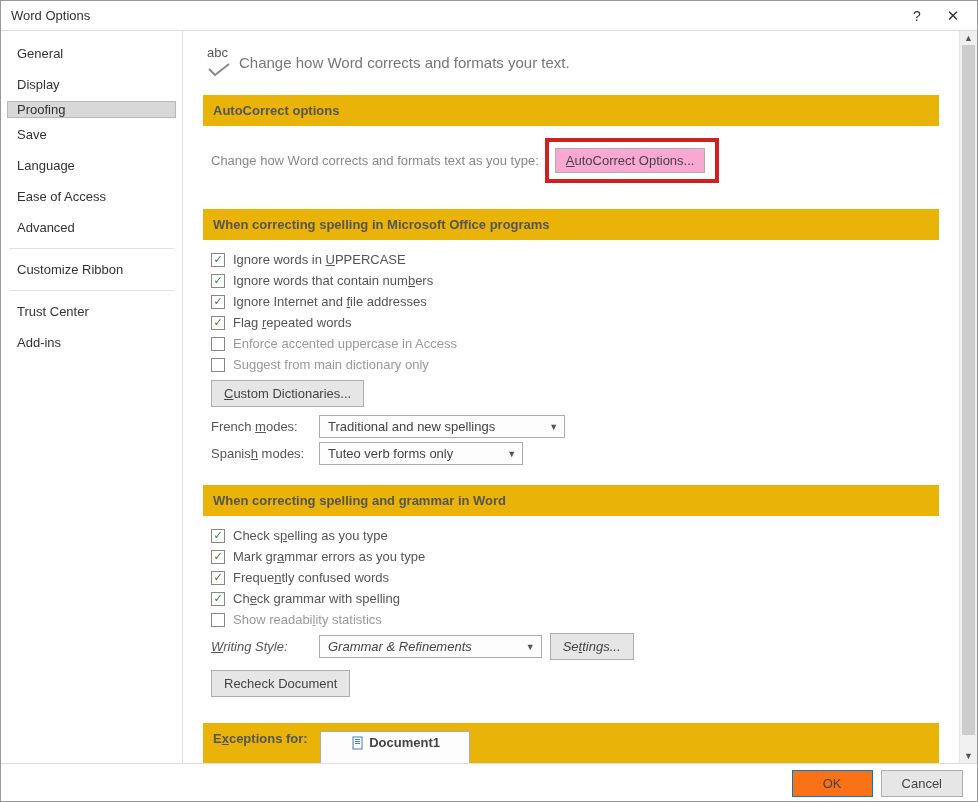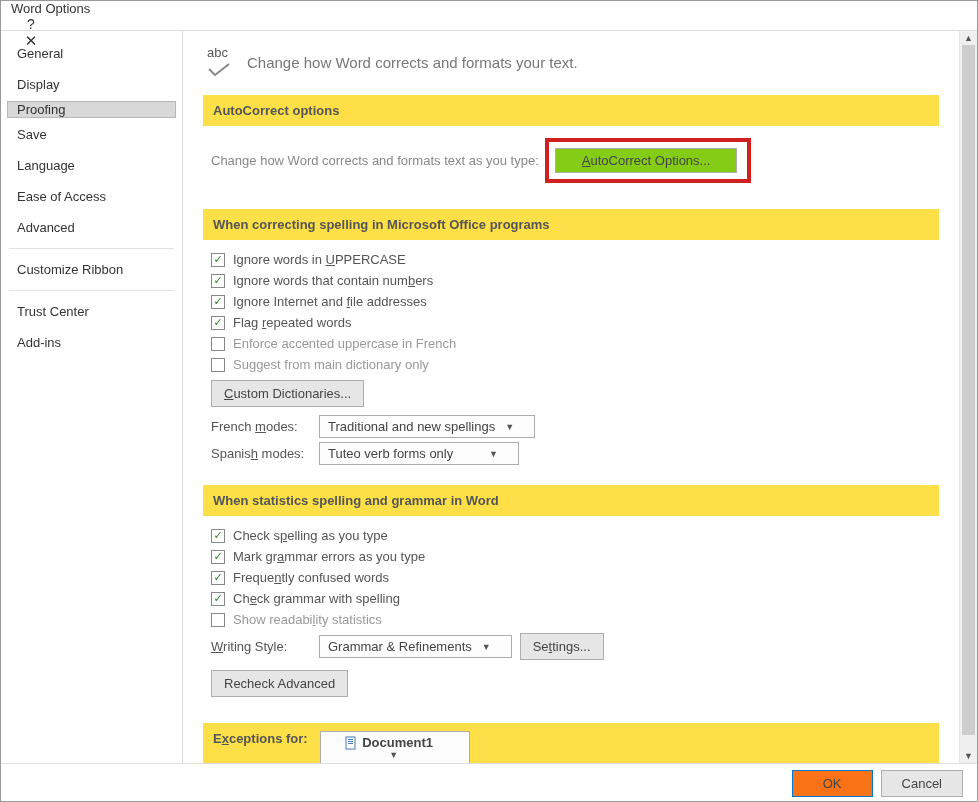--- a/index.html
+++ b/index.html
@@ -10,25 +10,25 @@
     background: #fff;
     color: #444;
     width: 978px;
     height: 802px;
     overflow: hidden;
     border: 1px solid #999;
   }
   .titlebar {
     height: 30px;
     display: flex;
+    align-items: center;
     padding: 0 8px 0 10px;
     border-bottom: 1px solid #ddd;
     font-size: 13px;
     color: #333;
-    flex-direction: column;
   }
   .titlebar .title { flex: 1; }
   .titlebar .tbtn {
     width: 32px;
     height: 26px;
     display: flex;
     align-items: center;
     justify-content: center;
     font-size: 14px;
     color: #333;
@@ -94,41 +94,41 @@
     align-items: center;
     justify-content: center;
     font-size: 9px;
     color: #555;
   }
   .scrollbar .arrow.up { top: 0; }
   .scrollbar .arrow.down { bottom: 0; }
   .intro {
     display: flex;
     align-items: center;
-    gap: 10px;
+    gap: 2px;
     margin: 6px 0 18px 4px;
   }
   .abc-icon {
     width: 30px;
     height: 30px;
     position: relative;
   }
   .abc-icon .abc {
     position: absolute;
     top: -2px; left: 0;
     font-size: 13px;
     color: #555;
   }
   .abc-icon svg { position: absolute; bottom: 0; left: 0; }
   .intro .subtitle {
     font-size: 15px;
     color: #777;
   }
   .section-header {
-    background: #fde047;
+    background: #eab308;
     padding: 8px 10px;
     font-weight: 600;
     font-size: 13px;
     color: #555;
     margin: 0 0 12px 0;
   }
   .section {
     padding: 0 8px 16px 8px;
   }
   .row {
@@ -139,22 +139,22 @@
     color: #555;
   }
   .ac-row {
     display: flex;
     align-items: center;
     gap: 6px;
     margin-bottom: 10px;
   }
   .ac-text { color: #888; }
   .ac-button {
-    padding: 4px 26px;
-    background: #84cc16;
+    padding: 4px 10px;
+    background: #f9a8d4;
     border: 1px solid #adadad;
     color: #444;
     cursor: pointer;
   }
   .highlight {
     border: 4px solid #d12020;
     padding: 6px 10px 6px 6px;
     display: inline-flex;
     align-items: center;
   }
@@ -191,24 +191,25 @@
     display: inline-block;
     width: 100px;
     color: #555;
   }
   .select {
     display: inline-flex;
     align-items: center;
     justify-content: space-between;
     border: 1px solid #adadad;
     background: #fdfdfd;
-    padding: 3px 20px 3px 8px;
+    padding: 3px 6px 3px 8px;
     min-width: 200px;
     color: #444;
     cursor: pointer;
+    gap: 44px;
   }
   .select .caret {
     font-size: 9px;
     color: #555;
     margin-left: 10px;
   }
   .doc-icon {
     width: 14px;
     height: 14px;
     display: inline-block;
@@ -294,21 +295,21 @@
         <div class="check-row">
             <span class="cb checked"></span>
             <span>Ignore Internet and <u>f</u>ile addresses</span>
           </div>
         <div class="check-row">
             <span class="cb checked"></span>
             <span>Flag <u>r</u>epeated words</span>
           </div>
         <div class="check-row disabled">
             <span class="cb"></span>
-            <span>Enforce accented uppercase in French</span>
+            <span>Enforce accented uppercase in Access</span>
           </div>
         <div class="check-row disabled">
             <span class="cb"></span>
             <span>Suggest from main dictionary only</span>
           </div>
         <div style="margin:8px 0;">
           <span class="btn"><u>C</u>ustom Dictionaries...</span>
         </div>
         <div class="row">
           <span class="label-col">French <u>m</u>odes:</span>
@@ -319,21 +320,21 @@
         </div>
         <div class="row">
           <span class="label-col">Spanis<u>h</u> modes:</span>
           <span class="select">
             <span>Tuteo verb forms only</span>
             <span class="caret">▼</span>
           </span>
         </div>
       </div>
 
-      <div class="section-header">When statistics spelling and grammar in Word</div>
+      <div class="section-header">When correcting spelling and grammar in Word</div>
       <div class="section">
         <div class="check-row">
             <span class="cb checked"></span>
             <span>Check s<u>p</u>elling as you type</span>
           </div>
         <div class="check-row">
             <span class="cb checked"></span>
             <span>Mark gr<u>a</u>mmar errors as you type</span>
           </div>
         <div class="check-row">
@@ -341,30 +342,30 @@
             <span>Freque<u>n</u>tly confused words</span>
           </div>
         <div class="check-row">
             <span class="cb checked"></span>
             <span>Ch<u>e</u>ck grammar with spelling</span>
           </div>
         <div class="check-row disabled">
             <span class="cb"></span>
             <span>Show readabi<u>l</u>ity statistics</span>
           </div>
-        <div class="row" style="margin-top:4px;">
+        <div class="row" style="margin-top:4px;font-style:italic;">
           <span class="label-col"><u>W</u>riting Style:</span>
           <span class="select" style="min-width:180px;">
             <span>Grammar &amp; Refinements</span>
             <span class="caret">▼</span>
           </span>
           <span class="btn">Se<u>t</u>tings...</span>
         </div>
         <div style="margin:10px 0;">
-          <span class="btn">Recheck Advanced</span>
+          <span class="btn">Recheck Document</span>
         </div>
       </div>
 
       <div class="section-header" style="display:flex;gap:12px;">
         <span>E<u>x</u>ceptions for:</span>
         <span class="select" style="min-width:150px;font-weight:bold;flex-direction:column;">
           <span style="display:flex;align-items:center;">
             <svg class="doc-icon" viewBox="0 0 14 14">
                 <rect x="2" y="1" width="9" height="12" fill="#fff" stroke="#4a7ab8"></rect>
                 <rect x="4" y="3" width="5" height="1" fill="#4a7ab8"></rect>

